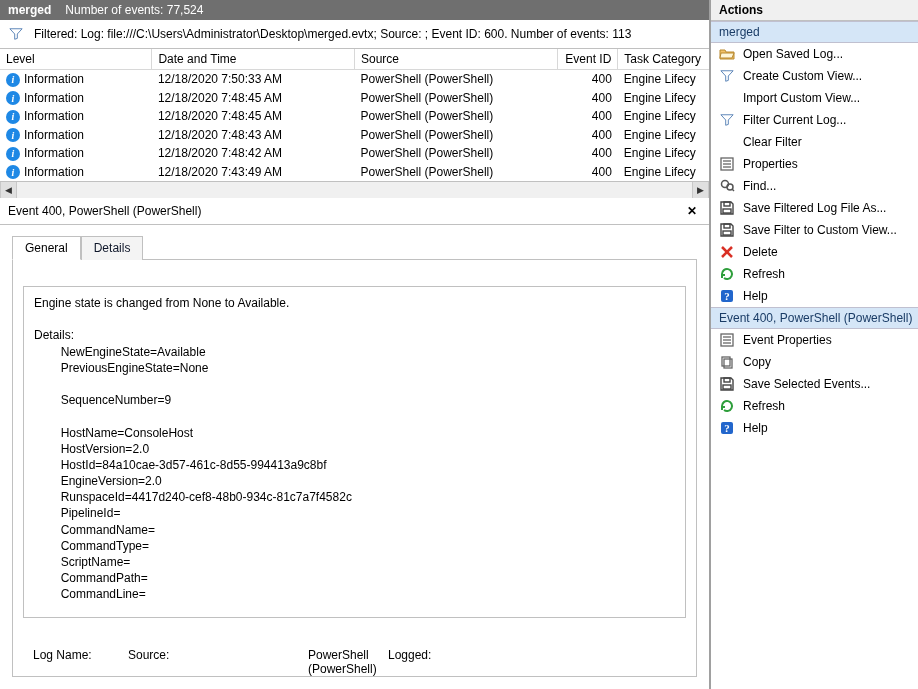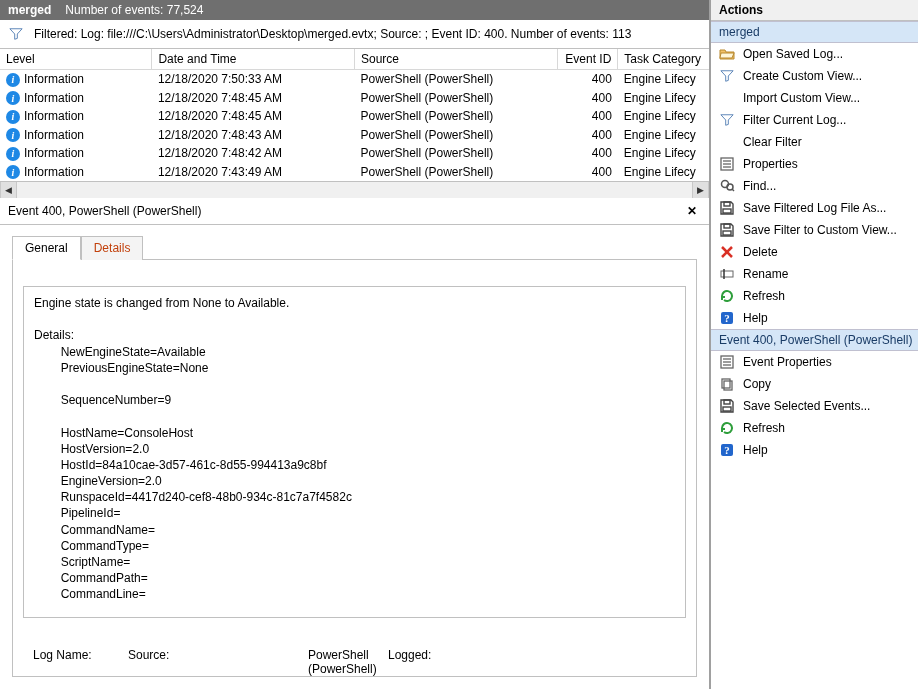--- a/index.html
+++ b/index.html
@@ -123,21 +123,21 @@
   .tabs {
     display: flex;
     padding: 10px 12px 0 12px;
     gap: 0;
   }
   .tab {
     padding: 4px 12px;
     border: 1px solid #c0c0c0;
     border-bottom: none;
     background: #f4f4f4;
-    color: #c2410c;
+    color: #0f172a;
     position: relative;
     top: 1px;
   }
   .tab.active {
     background: #fff;
     color: #000;
     border-bottom: 1px solid #fff;
   }
   .tab-body {
     margin: 0 12px 12px 12px;
@@ -230,21 +230,21 @@
       <span class="title">merged</span>
       <span>Number of events: 77,524</span>
     </div>
 
     <div class="filterbar">
       <span class="action-icon">
         <svg class="funnel-svg" viewBox="0 0 16 16">
             <path d="M1 2h14l-5.5 6v5l-3 1v-6z" fill="#fff" stroke="#4a78b0" stroke-width="1"></path>
           </svg>
       </span>
-      <span>Filtered: Log: file:///C:\Users\Administrator\Desktop\merged.evtx; Source: ; Event ID: 400. Number of events: 113</span>
+      <span>Filtered: Log: file:///C:\Users\Administrator\Desktop\merged.evtx; Source: ; Event ID: 600. Number of events: 113</span>
     </div>
 
     <div class="table-wrap">
       <table class="events">
         <thead>
           <tr>
             <th class="col-level">Level</th>
             <th class="col-dt">Date and Time</th>
             <th class="col-source">Source</th>
             <th class="col-eid" style="text-align:right">Event ID</th>
@@ -433,29 +433,20 @@
             <svg width="16" height="16" viewBox="0 0 16 16">
               <line x1="3" y1="3" x2="13" y2="13" class="ic-x"></line>
               <line x1="13" y1="3" x2="3" y2="13" class="ic-x"></line>
             </svg>
           </span>
           <span>Delete</span>
         </div>
         <div class="action-item">
           <span class="action-icon">
             <svg width="16" height="16" viewBox="0 0 16 16">
-              <rect x="2" y="5" width="12" height="6" fill="none" stroke="#666"></rect>
-              <line x1="5" y1="3" x2="5" y2="13" stroke="#333" stroke-width="1.5"></line>
-            </svg>
-          </span>
-          <span>Rename</span>
-        </div>
-        <div class="action-item">
-          <span class="action-icon">
-            <svg width="16" height="16" viewBox="0 0 16 16">
               <path d="M3 8a5 5 0 1 1 2 4" class="ic-refresh"></path>
               <path d="M3 12v-3h3" class="ic-refresh"></path>
             </svg>
           </span>
           <span>Refresh</span>
         </div>
         <div class="action-item">
           <span class="action-icon">
             <svg width="16" height="16" viewBox="0 0 16 16">
               <rect x="2" y="2" width="12" height="12" rx="2" class="ic-help"></rect>

